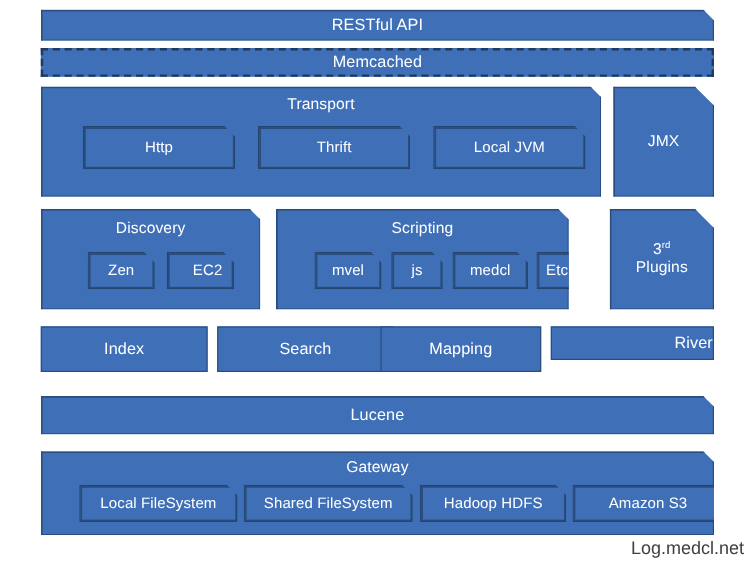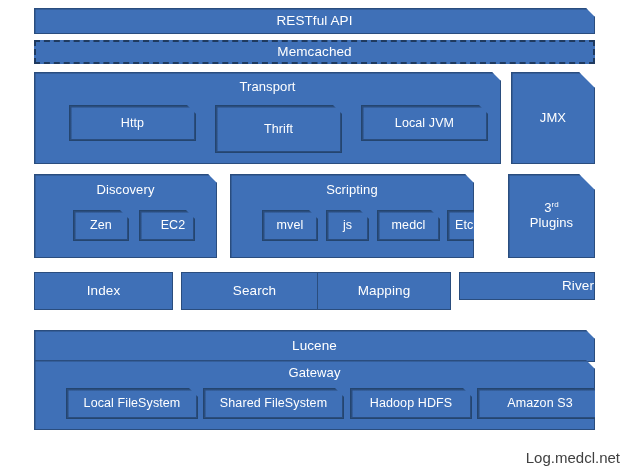--- a/index.html
+++ b/index.html
@@ -113,21 +113,21 @@
     <span>Memcached</span>
   </div>
 
   <div class="box group snip" style="left:34px; top:72px; width:467px; height:92px;">
     <div class="group-label" style="top:8px;">Transport</div>
 
     <div class="box chip snip" style="left:15px; top:33px; width:127px; height:36px;">
       <span>Http</span>
     </div>
 
-    <div class="box chip snip" style="left:161px; top:33px; width:127px; height:48px;">
+    <div class="box chip snip" style="left:161px; top:33px; width:127px; height:36px;">
       <span>Thrift</span>
     </div>
 
     <div class="box chip snip" style="left:307px; top:33px; width:127px; height:36px;">
       <span>Local JVM</span>
     </div>
   </div>
 
   <div class="box snip snip-lg" style="left:511px; top:72px; width:84px; height:92px;">
     <span>JMX</span>
@@ -185,21 +185,21 @@
   </div>
 
   <div class="box bar" style="left:459px; top:272px; width:136px; height:28px;justify-content:flex-end;">
     <span>River</span>
   </div>
 
   <div class="box bar snip" style="left:34px; top:330px; width:561px; height:32px;">
     <span>Lucene</span>
   </div>
 
-  <div class="box group snip" style="left:34px; top:360px; width:561px; height:70px;">
+  <div class="box group snip" style="left:34px; top:376px; width:561px; height:70px;">
     <div class="group-label" style="top:6px;">Gateway</div>
 
     <div class="box chip snip" style="left:12px; top:28px; width:132px; height:31px;">
       <span>Local FileSystem</span>
     </div>
 
     <div class="box chip snip" style="left:149px; top:28px; width:141px; height:31px;">
       <span>Shared FileSystem</span>
     </div>
 

